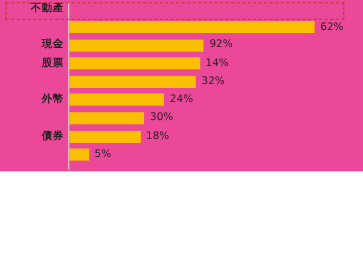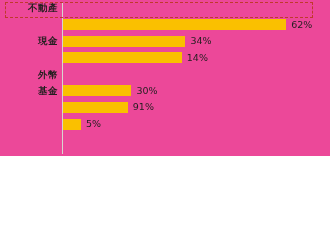--- a/index.html
+++ b/index.html
@@ -113,53 +113,64 @@
       <div class="cat-label">不動產</div>
       <div class="bar-wrap">
         <div class="bar" style="width:223.2px"></div>
         <div class="bar-value">62%</div>
       </div>
     </div>
 
     <div class="row">
       <div class="bar-wrap">
         <div class="bar" style="width:122.4px"></div>
-        <div class="bar-value">34%</div>
+        <div class="bar-value">92%</div>
       </div>
     </div>
 
     <div class="row">
       <div class="cat-label">現金</div>
       <div class="bar-wrap">
         <div class="bar" style="width:118.8px"></div>
         <div class="bar-value">14%</div>
       </div>
     </div>
 
+    <div class="row">
+      <div class="cat-label">股票</div>
+      <div class="bar-wrap">
+        <div class="bar" style="width:115.2px"></div>
+        <div class="bar-value">32%</div>
+      </div>
+    </div>
 
     <div class="row">
+      <div class="bar-wrap">
+        <div class="bar" style="width:86.4px"></div>
+        <div class="bar-value">24%</div>
+      </div>
     </div>
 
     <div class="row">
       <div class="cat-label">外幣</div>
       <div class="bar-wrap">
         <div class="bar" style="width:68.4px"></div>
         <div class="bar-value">30%</div>
       </div>
     </div>
 
     <div class="row">
-      <div class="cat-label">基金</div>
       <div class="bar-wrap">
         <div class="bar" style="width:64.8px"></div>
-        <div class="bar-value">91%</div>
+        <div class="bar-value">18%</div>
       </div>
     </div>
 
     <div class="row">
+      <div class="cat-label">債券</div>
       <div class="bar-wrap">
         <div class="bar" style="width:18px"></div>
         <div class="bar-value">5%</div>
       </div>
     </div>
 
 
   </div>
 
   <div class="highlight-box"></div>

